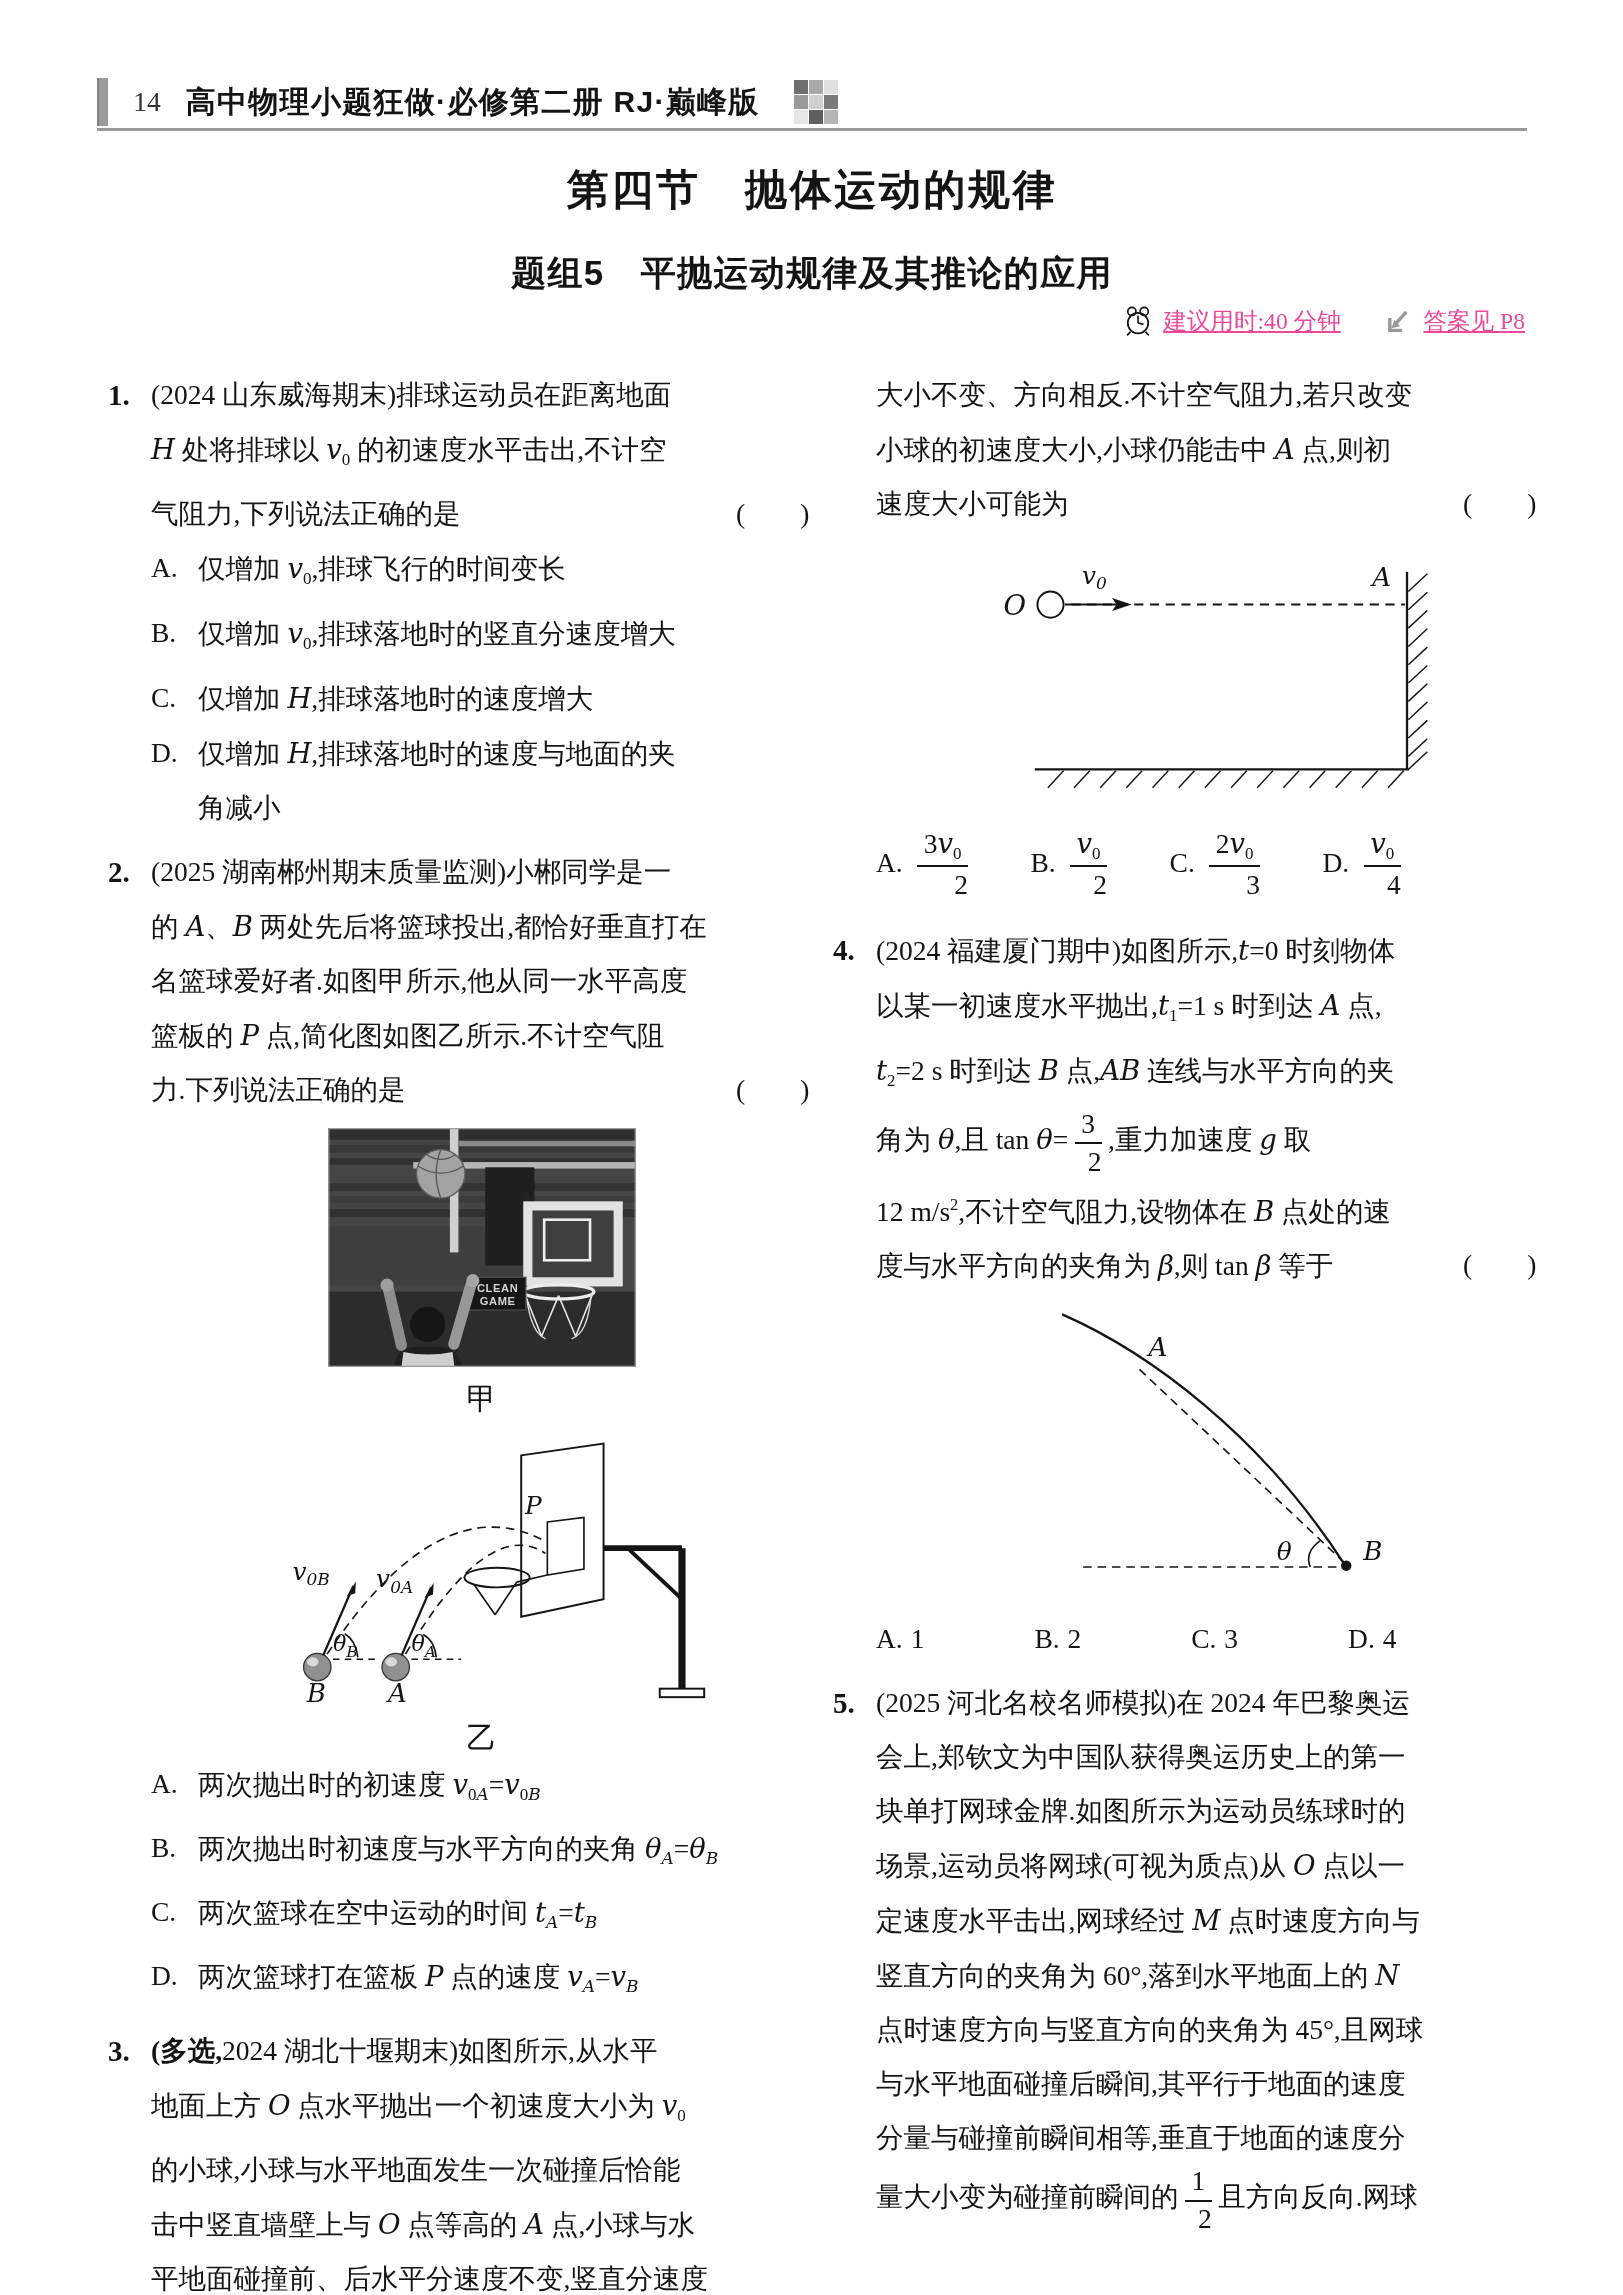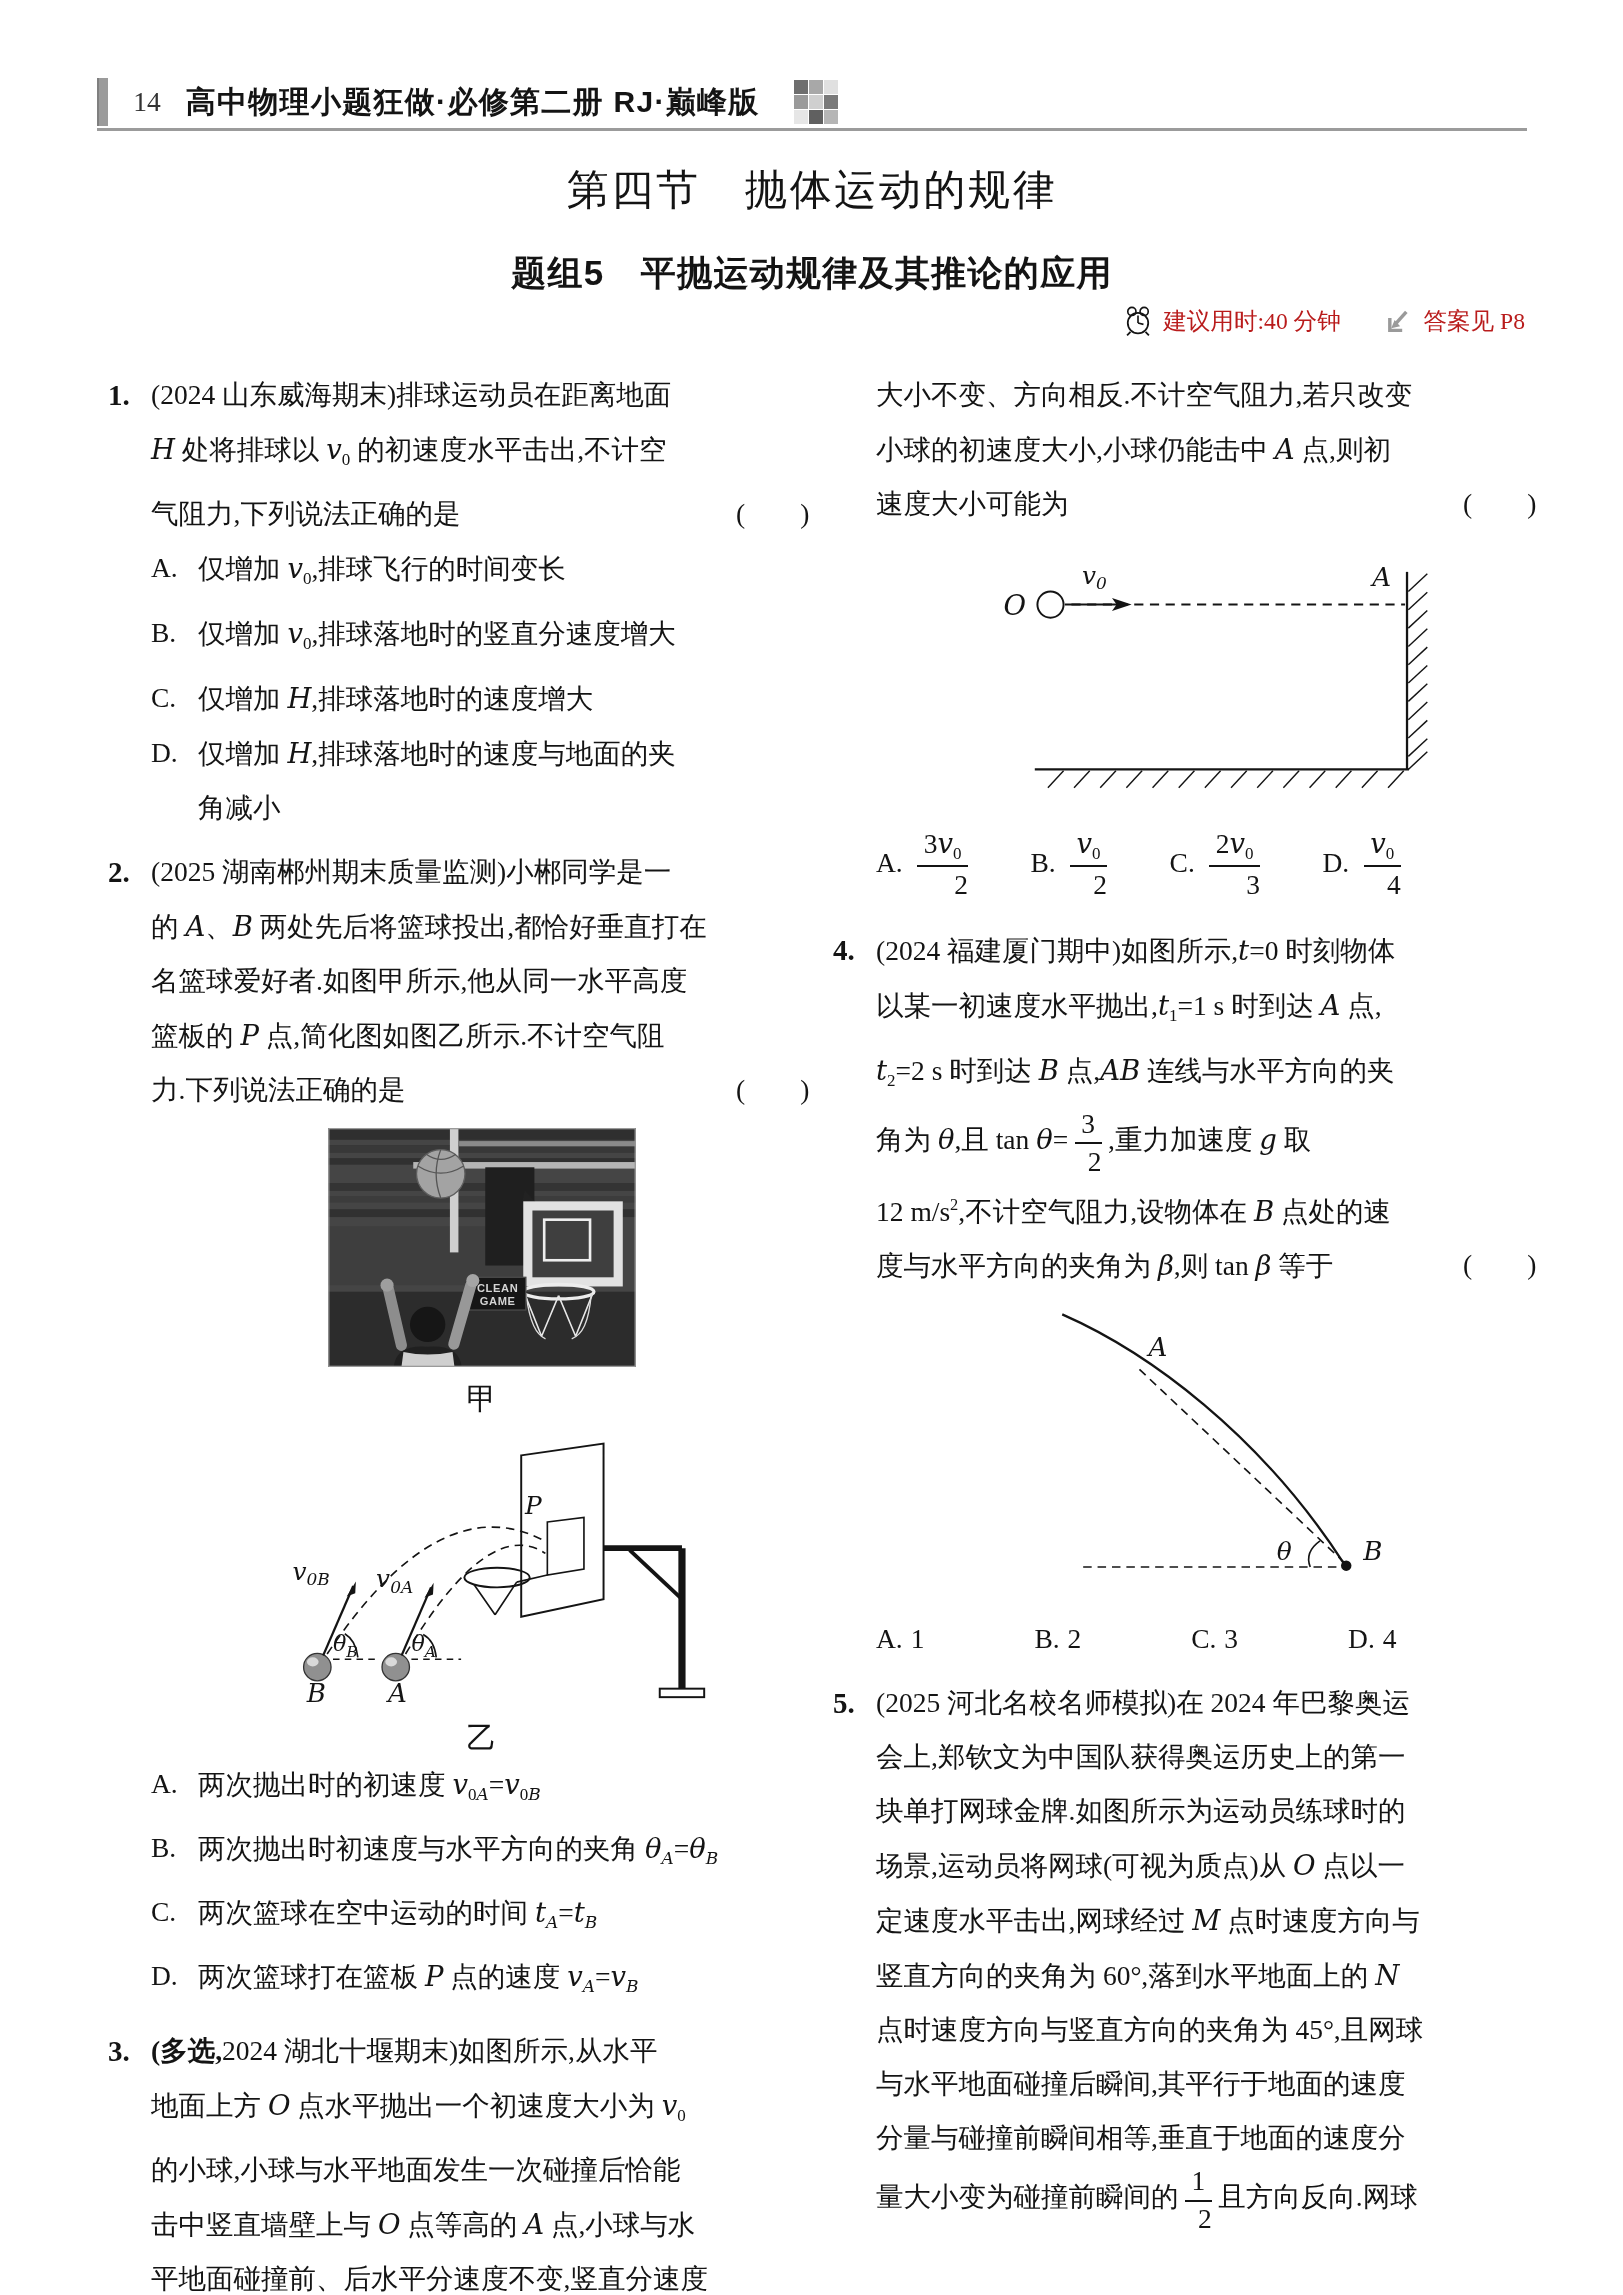--- a/index.html
+++ b/index.html
@@ -7,24 +7,24 @@
         color:#141414;font-family:"Liberation Serif","DejaVu Serif",serif;}
   
   .hdr{position:absolute;left:97px;top:76px;width:1430px;height:52px;
        border-bottom:3.9px solid #9b9b9b;display:flex;align-items:center;gap:25px;}
   .htab{width:9.2px;height:48px;background:#9b9b9b;border-left:2.6px solid #7f7f7f;}
   .pageno{font-size:27.5px;color:#333;}
   .booktitle{font-size:30px;font-weight:bold;font-family:"Liberation Sans",sans-serif;letter-spacing:1.3px;}
   .mosaic{display:grid;grid-template-columns:repeat(3,13.7px);grid-auto-rows:13.7px;gap:1.3px;margin-left:9.2px;}
   
   .sec-title{position:absolute;top:162px;left:97px;width:1430px;text-align:center;
-             font-family:"Liberation Sans",sans-serif;font-weight:normal;font-size:42px;letter-spacing:2.6px;}
+             font-family:"Liberation Sans",sans-serif;font-weight:bold;font-size:42px;letter-spacing:2.6px;}
   .sec-group{position:absolute;top:250px;left:97px;width:1430px;text-align:center;
              font-family:"Liberation Sans",sans-serif;font-weight:bold;font-size:35px;letter-spacing:1.3px;}
-  .meta{position:absolute;top:305px;right:98px;display:flex;align-items:center;gap:10.5px;font-size:23.6px;color:#b91c1c;}
+  .meta{position:absolute;top:305px;right:98px;display:flex;align-items:center;gap:10.5px;font-size:23.6px;color:#ec4899;text-decoration:underline;}
   .meta .gap{width:23.6px;}
   
   .colL{position:absolute;left:108px;top:368px;width:704px;}
   .colR{position:absolute;left:833px;top:368px;width:706px;}
   .prob{position:relative;padding-left:43px;font-size:27.5px;}
   .prob + .prob{margin-top:10.5px;}
   .pno{position:absolute;left:0;top:0;font-weight:bold;font-size:29px;line-height:54px;}
   .line{line-height:54px;white-space:nowrap;position:relative;}
   .rparen{position:absolute;right:2.6px;}
   .mi{font-family:"DejaVu Serif",serif;font-style:italic;}

